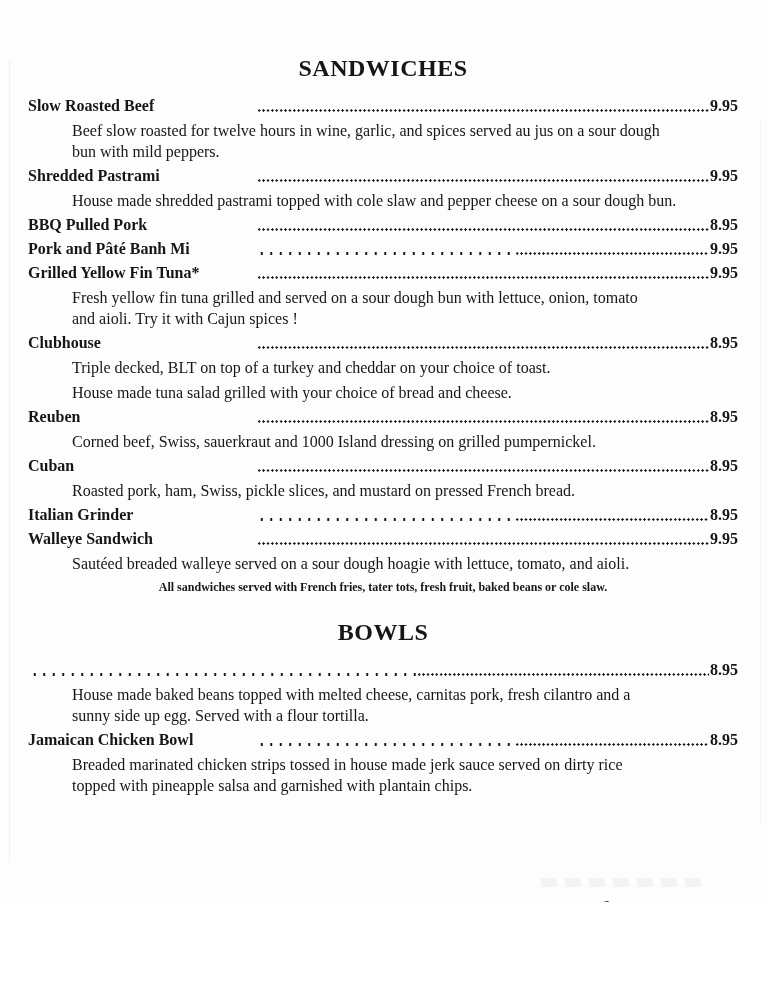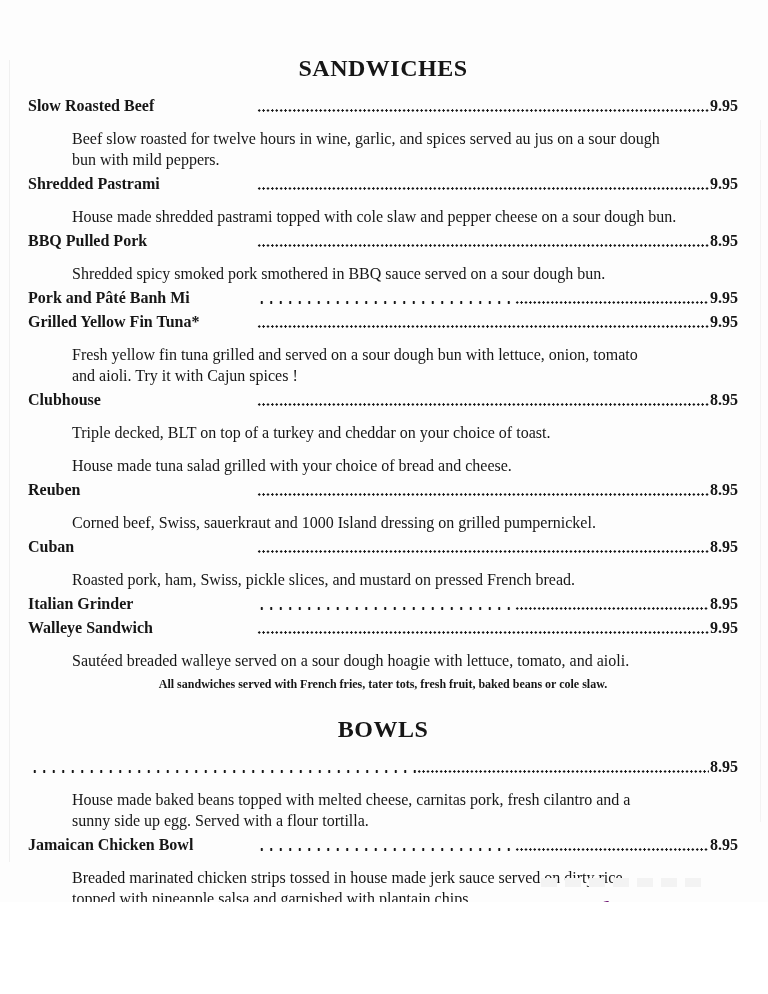--- a/index.html
+++ b/index.html
@@ -54,21 +54,21 @@
   .seg.sparse{
     width:57%;
     background-image:radial-gradient(circle,#161616 1.15px,transparent 1.45px);
     background-size:9.5px 3px;
     background-repeat:repeat-x;
     background-position:left center;
   }
   .desc{
     font-size:16px;
     line-height:21px;
-    margin:12px 4px 0 44px;
+    margin:4px 4px 0 44px;
     white-space:pre-line;
   }
   .footnote{
     font-weight:bold;
     text-align:center;
     font-size:12px;
     line-height:21px;
   }
   .watermark{
     position:absolute;
@@ -130,21 +130,20 @@
     </div>
 
     <div class="item">
       <div class="item-row">
         <span class="iname">BBQ Pulled Pork</span>
         <span class="leader">
             <span class="seg dense"></span>
           </span>
         <span class="price">8.95</span>
       </div>
-      <div class="desc">Shredded spicy smoked pork smothered in BBQ sauce served on a sour dough bun.</div>
     </div>
 
     <div class="item">
       <div class="item-row">
         <span class="iname">Pork and Pâté Banh Mi</span>
         <span class="leader">
             <span class="seg sparse"></span>
             <span class="seg dense"></span>
           </span>
         <span class="price">9.95</span>

